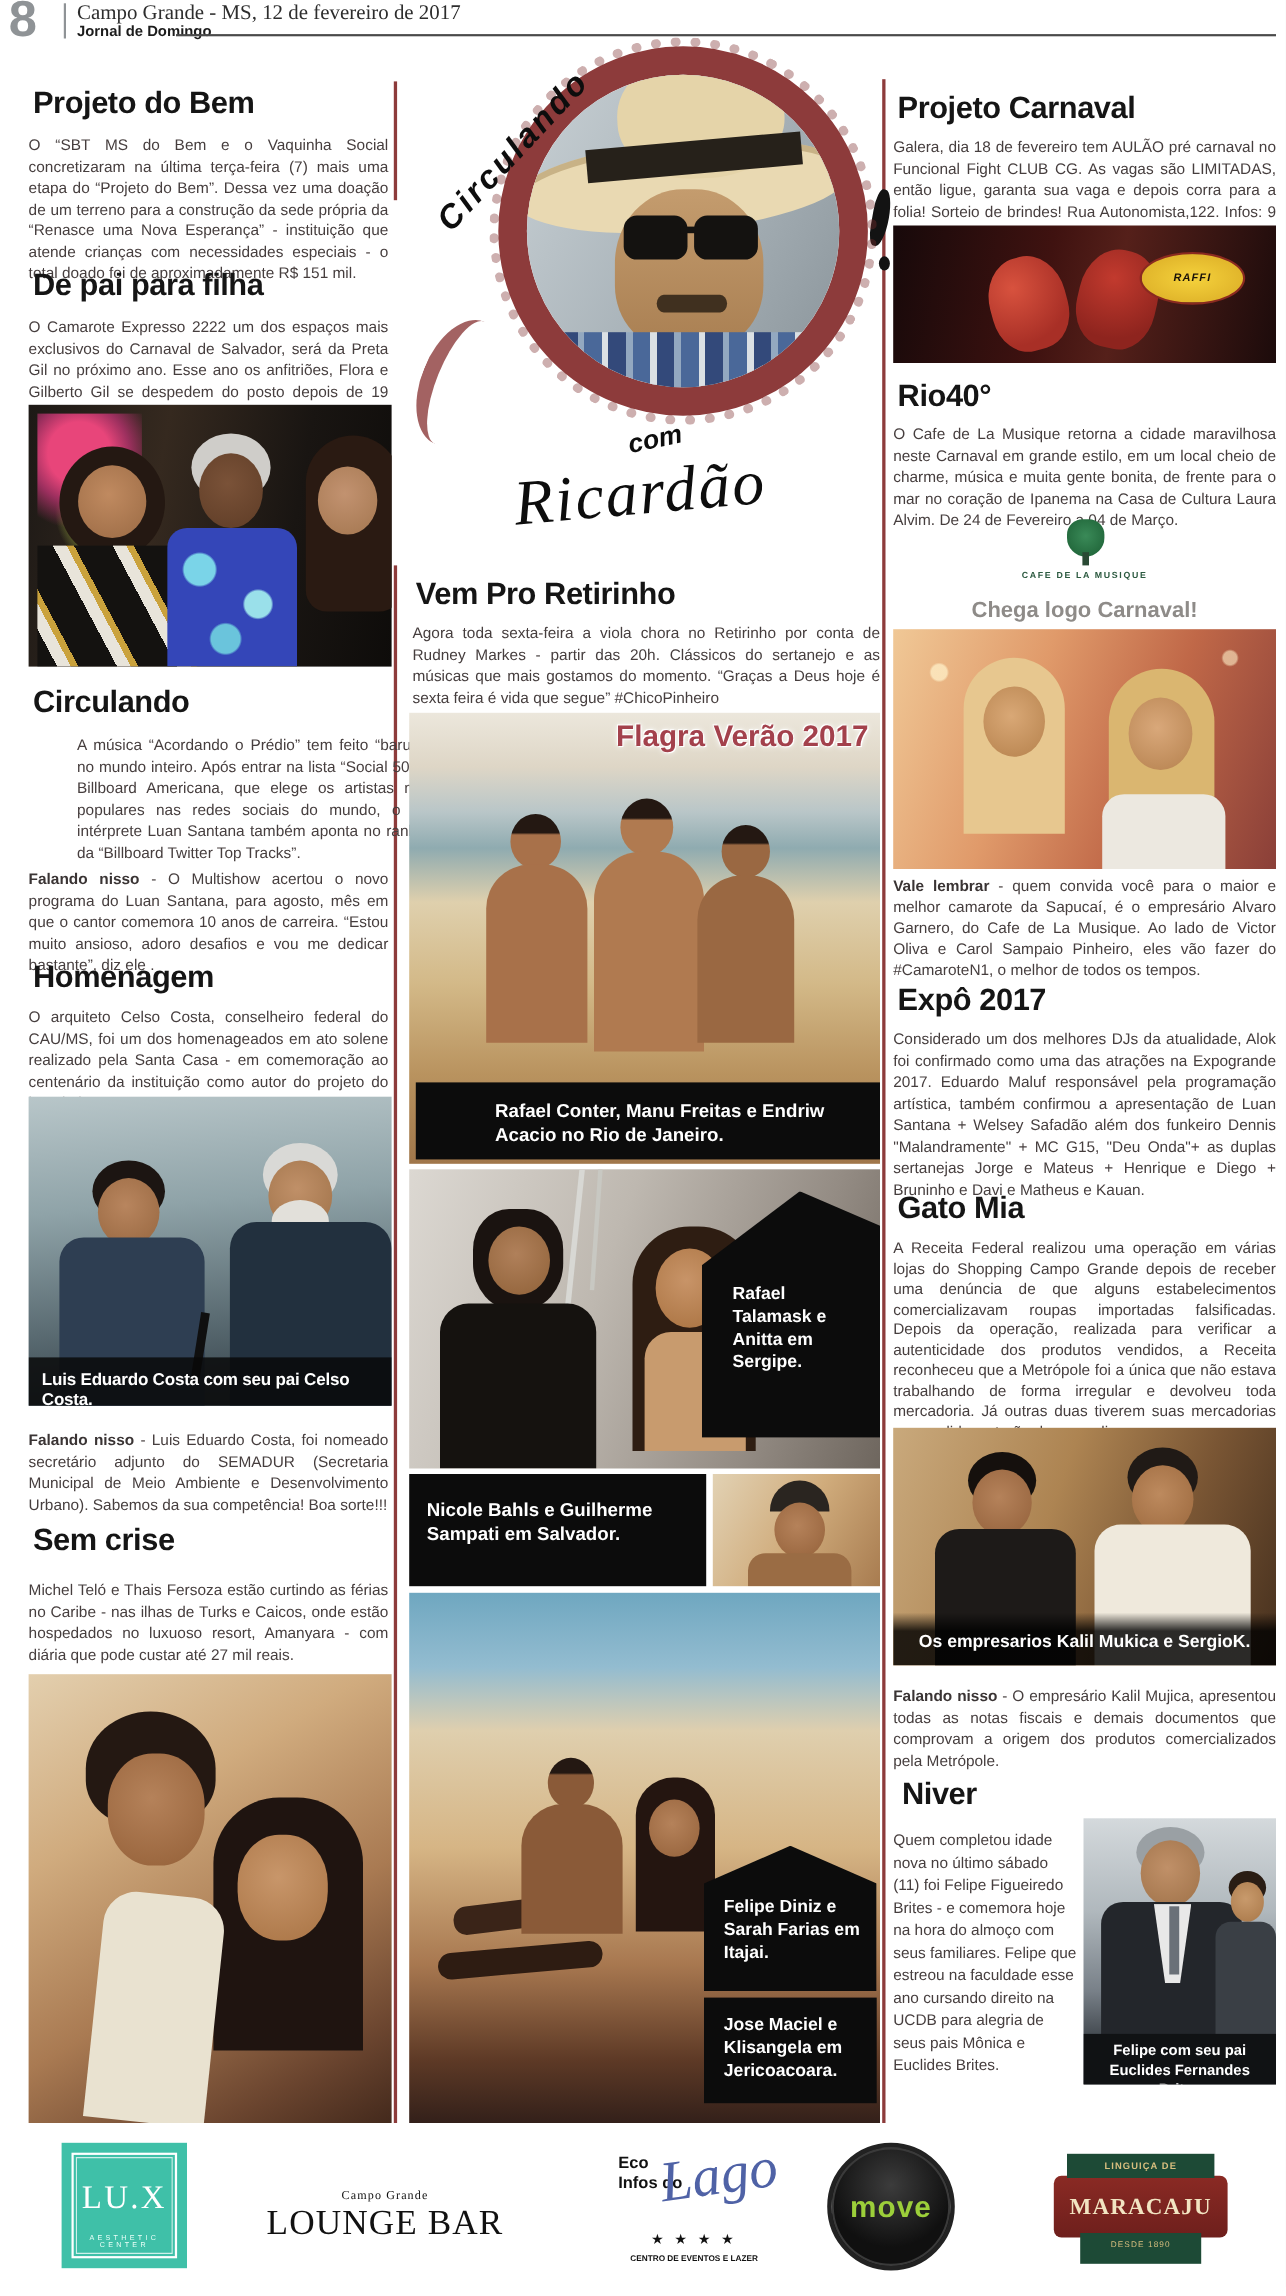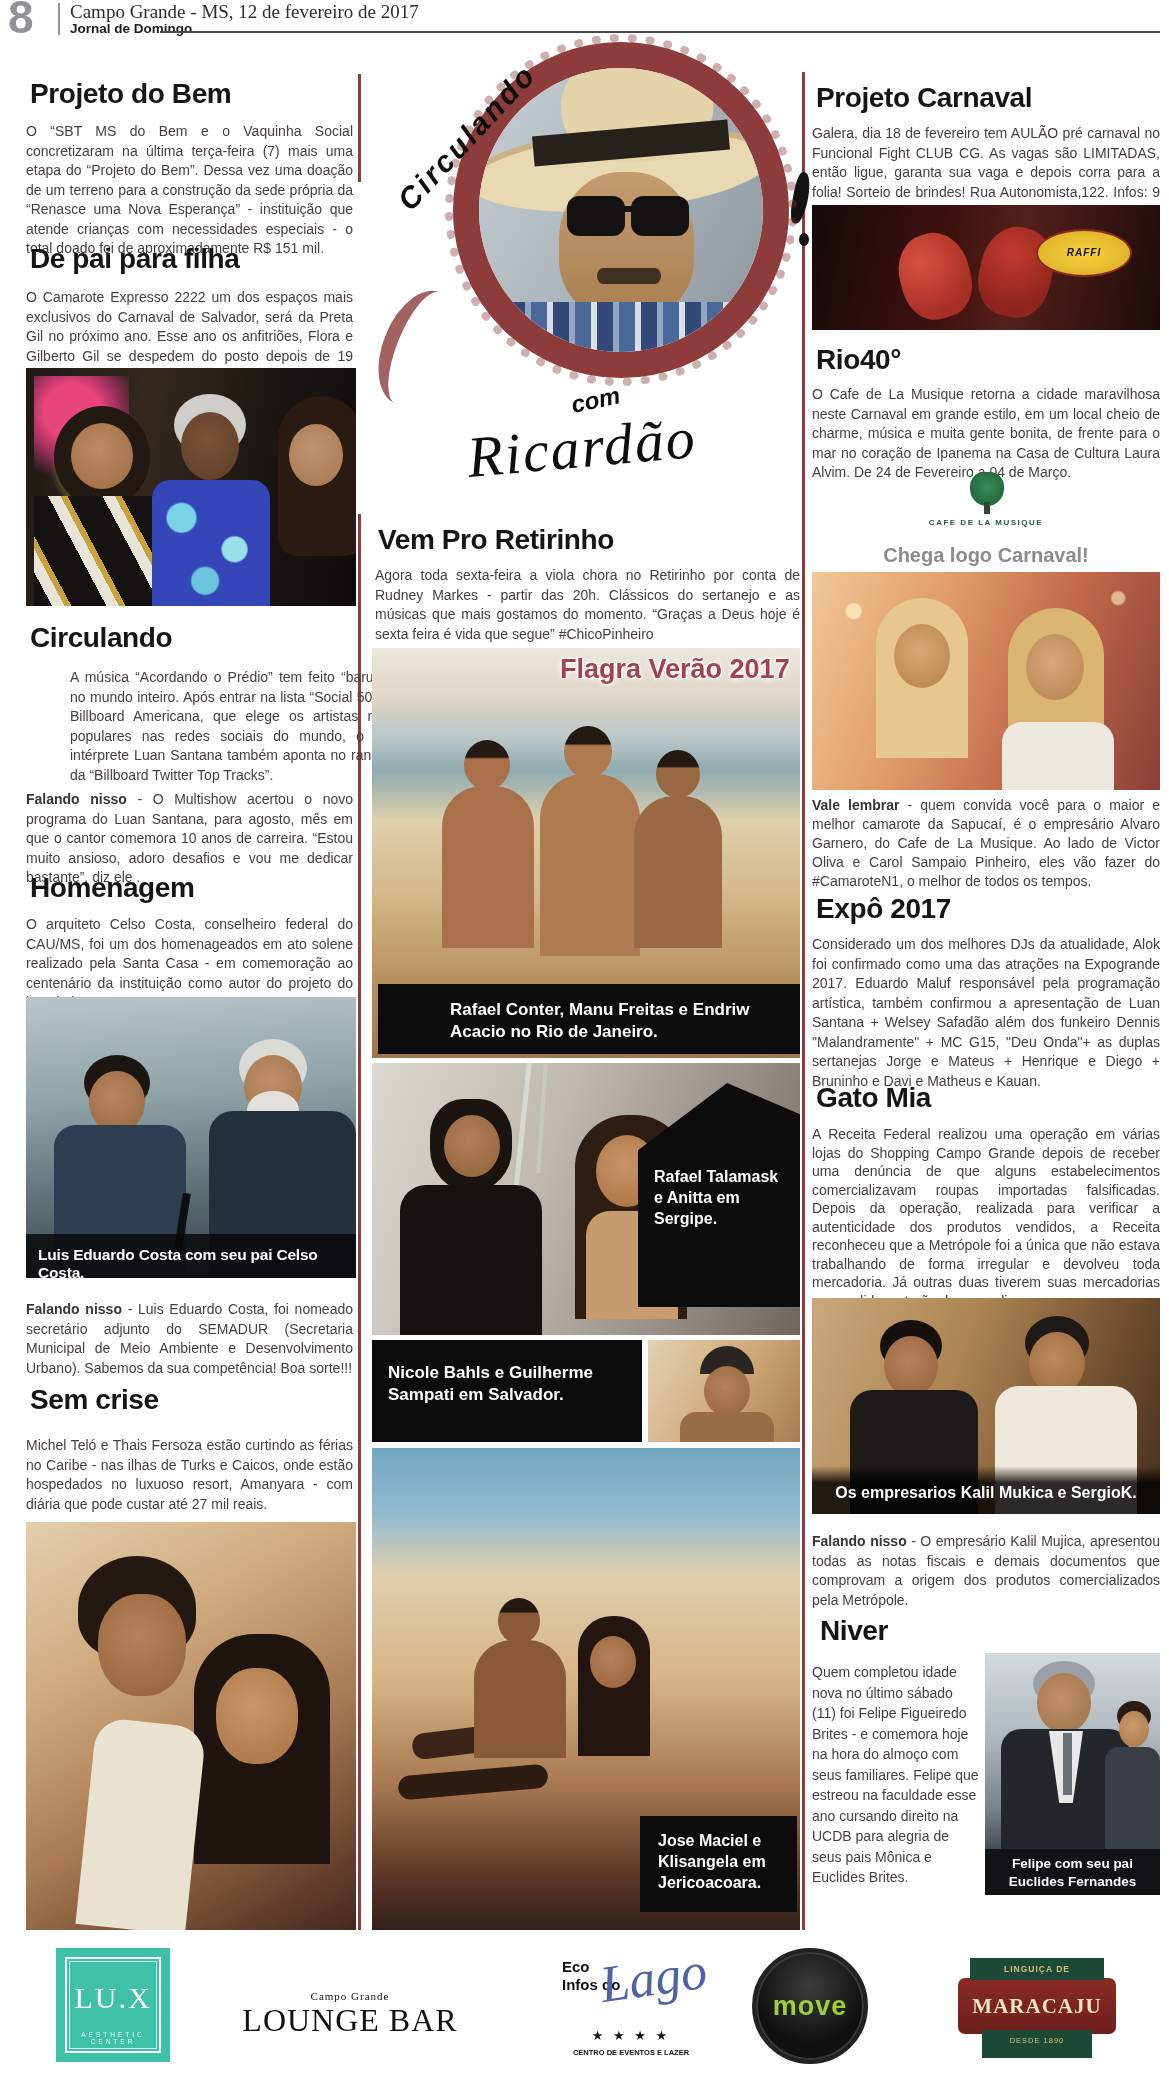--- a/index.html
+++ b/index.html
@@ -174,41 +174,44 @@
 
   <div class="photo" style="left:372px;top:1063px;width:428px;height:272px;background:linear-gradient(110deg,#dcd8d2,#beb8b0 40%,#948c84 75%,#6e665e);">
     <div class="ph-el" style="left:148px;top:0;width:5px;height:128px;background:#d8d8d4;transform:rotate(6deg);"></div>
     <div class="ph-el" style="left:168px;top:0;width:4px;height:110px;background:#c8c8c2;transform:rotate(4deg);"></div>
     <div class="ph-el" style="left:58px;top:36px;width:82px;height:92px;background:#1a1310;border-radius:40% 40% 46% 46%;"></div>
     <div class="ph-el round" style="left:72px;top:52px;width:56px;height:62px;background:radial-gradient(circle at 45% 40%,#b0805a,#8f6138);"></div>
     <div class="ph-el" style="left:28px;top:122px;width:142px;height:150px;background:#15120f;border-radius:26px 26px 0 0;"></div>
     <div class="ph-el" style="left:203px;top:52px;width:112px;height:204px;background:#2e1d12;border-radius:52px 52px 0 0;"></div>
     <div class="ph-el round" style="left:224px;top:72px;width:62px;height:72px;background:radial-gradient(circle at 45% 40%,#c89468,#a8713f);"></div>
     <div class="ph-el" style="left:214px;top:148px;width:92px;height:108px;background:#c89b6e;border-radius:24px 24px 0 0;"></div>
-    <div class="cap-box" style="right:0;top:20px;width:162px;height:224px;clip-path:polygon(0 30%,55% 0,100% 14%,100% 100%,0 100%);font-size:16px;line-height:1.3;padding:84px 12px 0 16px;">
+    <div class="cap-box" style="right:0;top:20px;width:162px;height:224px;clip-path:polygon(0 30%,55% 0,100% 14%,100% 100%,0 100%);font-size:16px;line-height:1.3;padding:84px 12px 0 28px;">
       <div>Rafael Talamask e Anitta em Sergipe.</div>
     </div>
   </div>
 
   <div class="cap-box" style="left:372px;top:1340px;width:270px;height:102px;font-size:17px;line-height:1.3;padding:22px 16px 0 16px;">
     <div>Nicole Bahls e Guilherme Sampati em Salvador.</div>
   </div>
   <div class="photo" style="left:648px;top:1340px;width:152px;height:102px;background:linear-gradient(120deg,#e2d2b4,#d0ac7c 50%,#a87c50);">
     <div class="ph-el" style="left:52px;top:6px;width:54px;height:28px;background:#2a2520;border-radius:27px 27px 0 0;"></div>
     <div class="ph-el round" style="left:56px;top:26px;width:46px;height:50px;background:radial-gradient(circle at 45% 42%,#b5825a,#94613a);"></div>
     <div class="ph-el" style="left:32px;top:72px;width:94px;height:30px;background:#9a6c44;border-radius:16px 16px 0 0;"></div>
   </div>
 
   <div class="photo" style="left:372px;top:1448px;width:428px;height:482px;background:linear-gradient(180deg,#6fa7c0 0%,#93bcd0 14%,#dfcfae 26%,#d6b585 48%,#a87850 70%,#5e3a26 88%,#33201a 100%);">
     <div class="ph-el" style="left:40px;top:278px;width:140px;height:26px;background:#3a2418;border-radius:12px;transform:rotate(-7deg);"></div>
     <div class="ph-el" style="left:26px;top:322px;width:150px;height:24px;background:#2e1c12;border-radius:12px;transform:rotate(-5deg);"></div>
     <div class="ph-el round" style="left:126px;top:150px;width:42px;height:46px;background:linear-gradient(180deg,#241812 0 30%,#8a5a38 34%);"></div>
     <div class="ph-el" style="left:102px;top:192px;width:92px;height:118px;background:#8a5a38;border-radius:38px 38px 0 0;"></div>
     <div class="ph-el" style="left:206px;top:168px;width:72px;height:140px;background:#241510;border-radius:34px 34px 0 0;"></div>
     <div class="ph-el round" style="left:218px;top:188px;width:46px;height:52px;background:radial-gradient(circle at 45% 42%,#b5825a,#94613a);"></div>
+    <div class="cap-box" style="left:268px;top:230px;width:157px;height:132px;clip-path:polygon(50% 0,100% 26%,100% 100%,0 100%,0 26%);font-size:16px;line-height:1.3;padding:46px 14px 0 18px;">
+      <div>Felipe Diniz e Sarah Farias em Itajai.</div>
+    </div>
     <div class="cap-box" style="left:268px;top:368px;width:157px;height:96px;font-size:16px;line-height:1.3;padding:15px 14px 0 18px;">
       <div>Jose Maciel e Klisangela em Jericoacoara.</div>
     </div>
   </div>
 
   <div class="hl" style="left:816px;top:82px;">Projeto Carnaval</div>
   <div class="bd" style="left:812px;top:124px;width:348px;">Galera, dia 18 de fevereiro tem AULÃO pré carnaval no Funcional Fight CLUB CG. As vagas são LIMITADAS, então ligue, garanta sua vaga e depois corra para a folia! Sorteio de brindes! Rua Autonomista,122. Infos: 9 812 29702.</div>
 
   <div class="photo" style="left:812px;top:205px;width:348px;height:125px;background:linear-gradient(100deg,#17090a,#3f1210 40%,#55201a 58%,#1c0b0b);">
     <div class="ph-el" style="left:88px;top:28px;width:70px;height:86px;background:radial-gradient(circle at 35% 30%,#d8523e,#a82f26 70%);border-radius:46% 46% 42% 42%;transform:rotate(-15deg);"></div>

